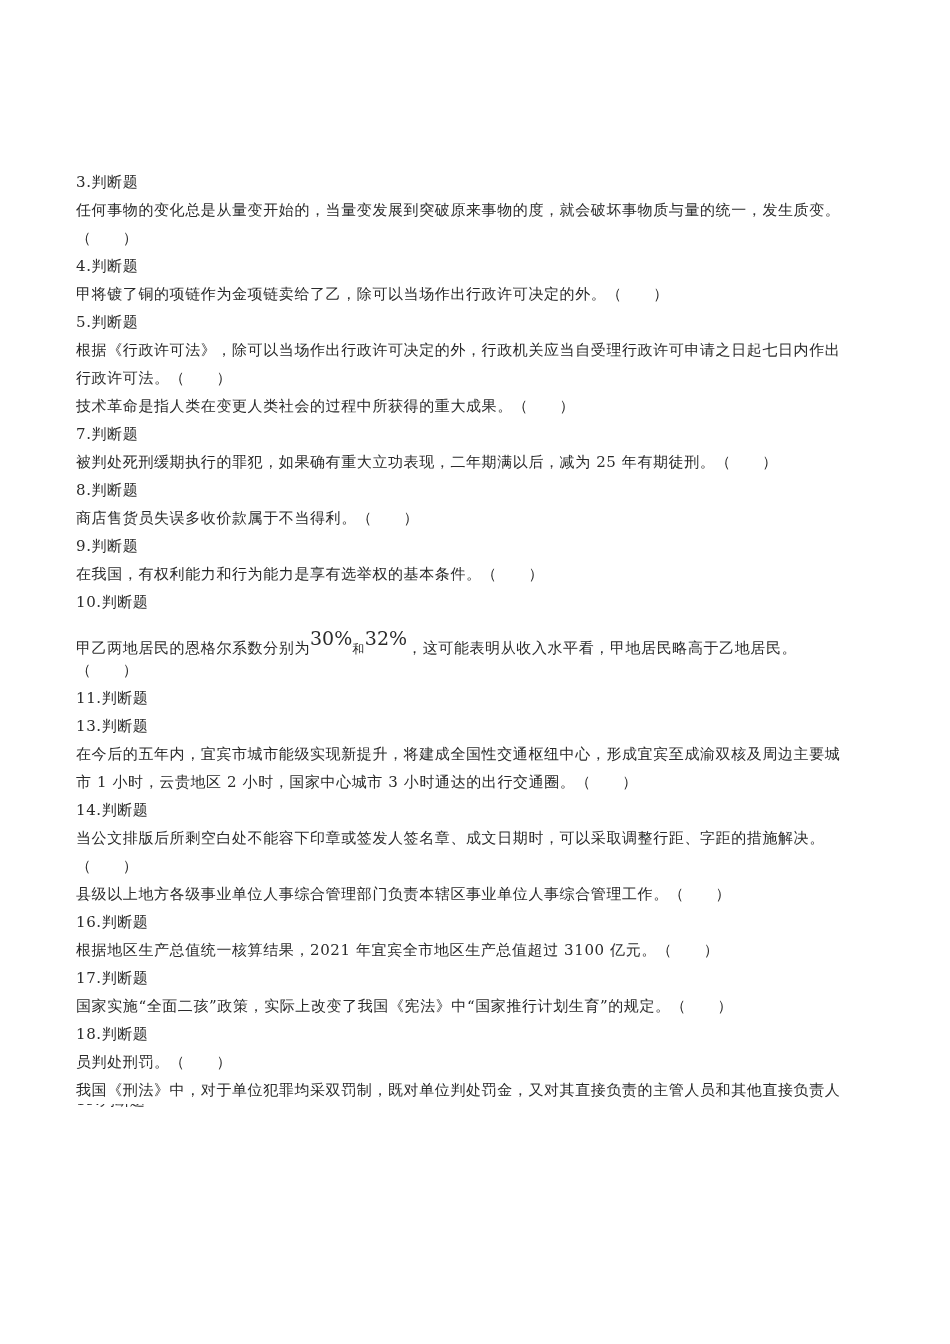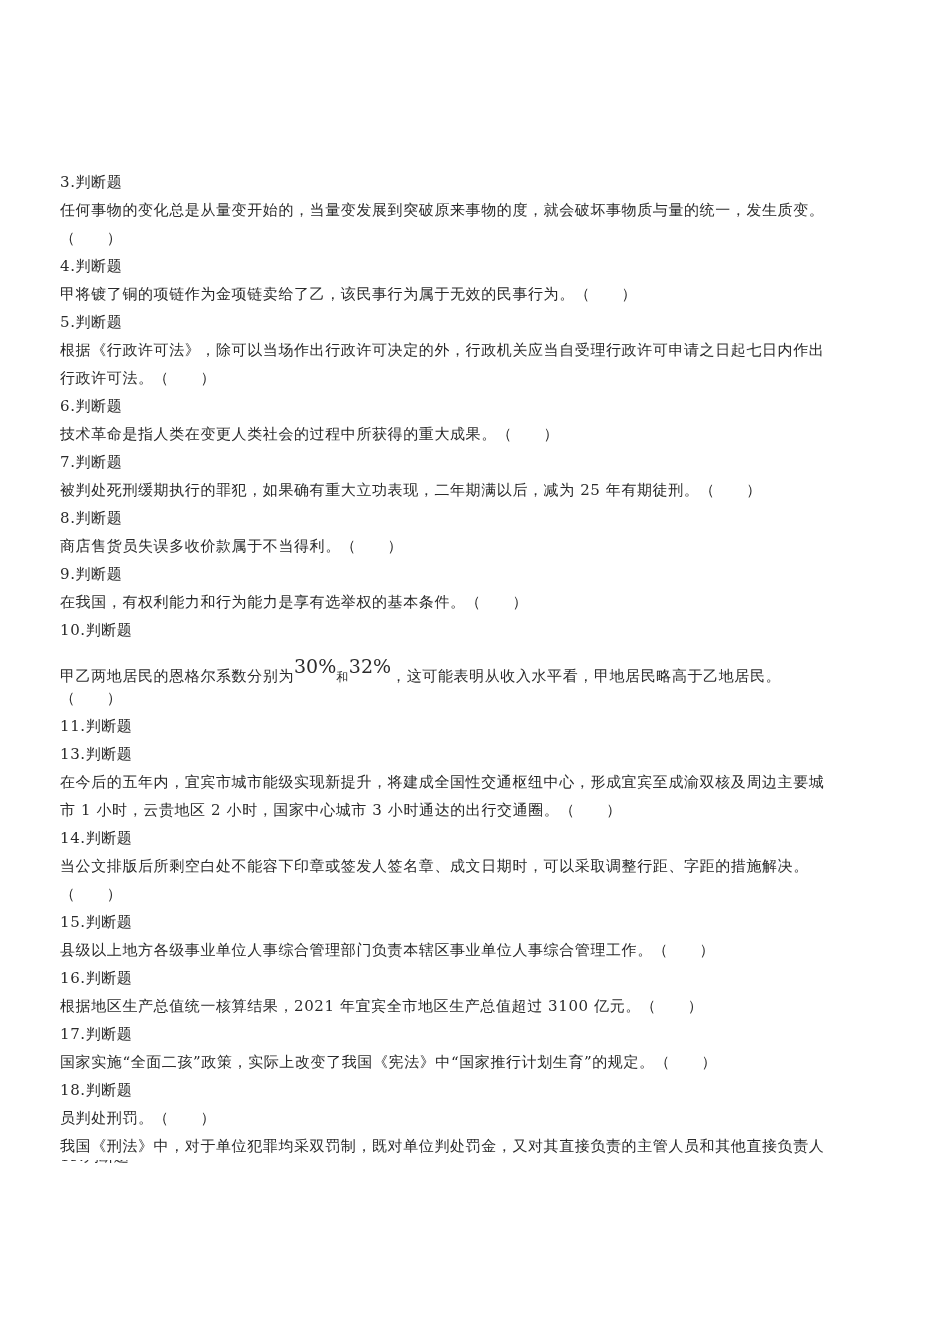--- a/index.html
+++ b/index.html
@@ -10,21 +10,21 @@
   body {
     width: 950px;
     height: 1344px;
     overflow: hidden;
     position: relative;
     font-family: "DejaVu Serif", "Liberation Serif", serif;
     color: #2a2a2a;
   }
   .page {
     position: absolute;
-    left: 60px;
+    left: 76px;
     top: 168px;
     width: 830px;
   }
   .q-title, .q-line {
     font-size: 15px;
     line-height: 28px;
     height: 28px;
     white-space: nowrap;
     letter-spacing: 0.6px;
   }
@@ -58,31 +58,30 @@
 <div class="page">
 
   <div>
     <div class="q-title"><span>3.</span><span>判断题</span></div>
     <div class="q-line">任何事物的变化总是从量变开始的，当量变发展到突破原来事物的度，就会破坏事物质与量的统一，发生质变。</div>
     <div class="q-line blank-paren">（　　）</div>
   </div>
 
   <div>
     <div class="q-title"><span>4.</span><span>判断题</span></div>
-    <div class="q-line">甲将镀了铜的项链作为金项链卖给了乙，该民事行为属于无效的民事行为。（　　）</div>
+    <div class="q-line">甲将镀了铜的项链作为金项链卖给了乙，除可以当场作出行政许可决定的外。（　　）</div>
   </div>
 
   <div>
     <div class="q-title"><span>5.</span><span>判断题</span></div>
     <div class="q-line">根据《行政许可法》，除可以当场作出行政许可决定的外，行政机关应当自受理行政许可申请之日起七日内作出</div>
     <div class="q-line">行政许可法。（　　）</div>
   </div>
 
   <div>
-    <div class="q-title"><span>6.</span><span>判断题</span></div>
     <div class="q-line">技术革命是指人类在变更人类社会的过程中所获得的重大成果。（　　）</div>
   </div>
 
   <div>
     <div class="q-title"><span>7.</span><span>判断题</span></div>
     <div class="q-line">被判处死刑缓期执行的罪犯，如果确有重大立功表现，二年期满以后，减为 25 年有期徒刑。（　　）</div>
   </div>
 
   <div>
     <div class="q-title"><span>8.</span><span>判断题</span></div>
@@ -111,21 +110,20 @@
     <div class="q-line">市 1 小时，云贵地区 2 小时，国家中心城市 3 小时通达的出行交通圈。（　　）</div>
   </div>
 
   <div>
     <div class="q-title"><span>14.</span><span>判断题</span></div>
     <div class="q-line">当公文排版后所剩空白处不能容下印章或签发人签名章、成文日期时，可以采取调整行距、字距的措施解决。</div>
     <div class="q-line blank-paren">（　　）</div>
   </div>
 
   <div>
-    <div class="q-title"><span>15.</span><span>判断题</span></div>
     <div class="q-line">县级以上地方各级事业单位人事综合管理部门负责本辖区事业单位人事综合管理工作。（　　）</div>
   </div>
 
   <div>
     <div class="q-title"><span>16.</span><span>判断题</span></div>
     <div class="q-line">根据地区生产总值统一核算结果，2021 年宜宾全市地区生产总值超过 3100 亿元。（　　）</div>
   </div>
 
   <div>
     <div class="q-title"><span>17.</span><span>判断题</span></div>

